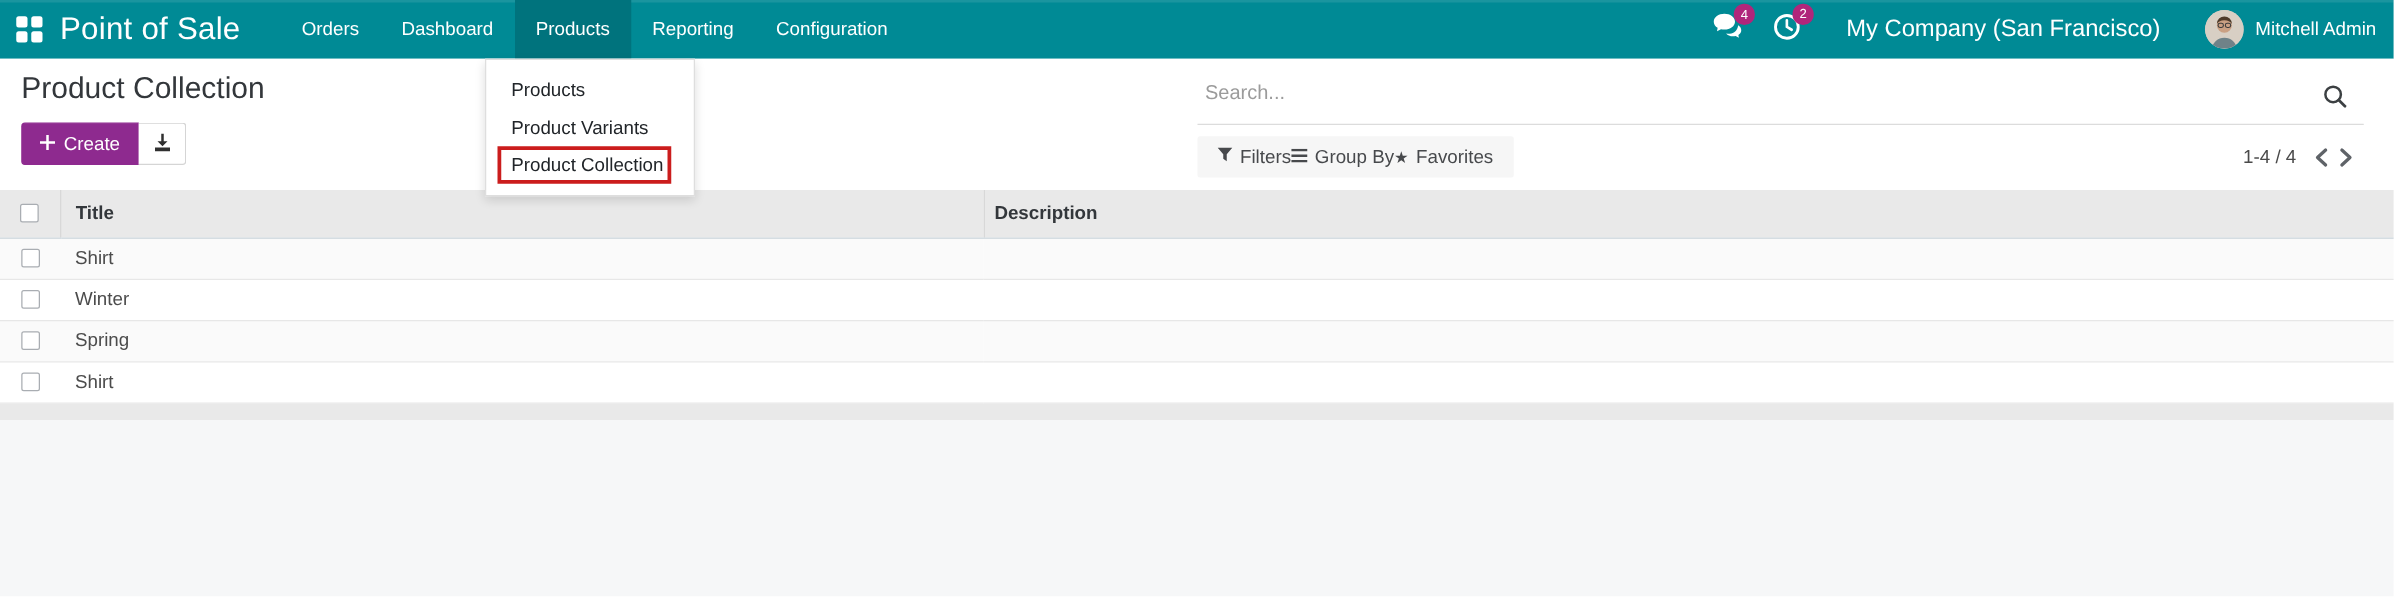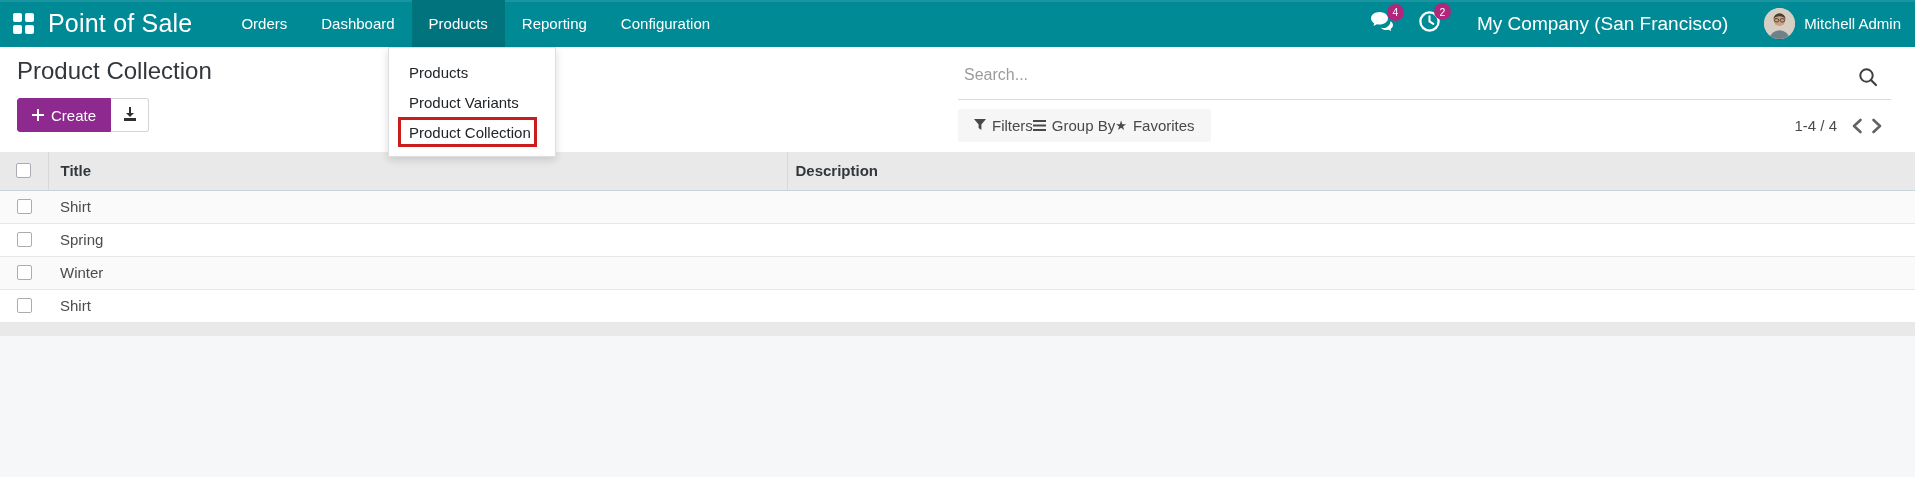--- a/index.html
+++ b/index.html
@@ -216,28 +216,28 @@
       <td class="col-check">
           <div class="cbx"></div>
         </td>
       <td class="col-title">Shirt</td>
       <td class="col-desc"></td>
     </tr>
     <tr>
       <td class="col-check">
           <div class="cbx"></div>
         </td>
+      <td class="col-title">Winter</td>
+      <td class="col-desc"></td>
+    </tr>
+    <tr>
+      <td class="col-check">
+          <div class="cbx"></div>
+        </td>
       <td class="col-title">Spring</td>
-      <td class="col-desc"></td>
-    </tr>
-    <tr>
-      <td class="col-check">
-          <div class="cbx"></div>
-        </td>
-      <td class="col-title">Winter</td>
       <td class="col-desc"></td>
     </tr>
     <tr>
       <td class="col-check">
           <div class="cbx"></div>
         </td>
       <td class="col-title">Shirt</td>
       <td class="col-desc"></td>
     </tr>
   </tbody>

